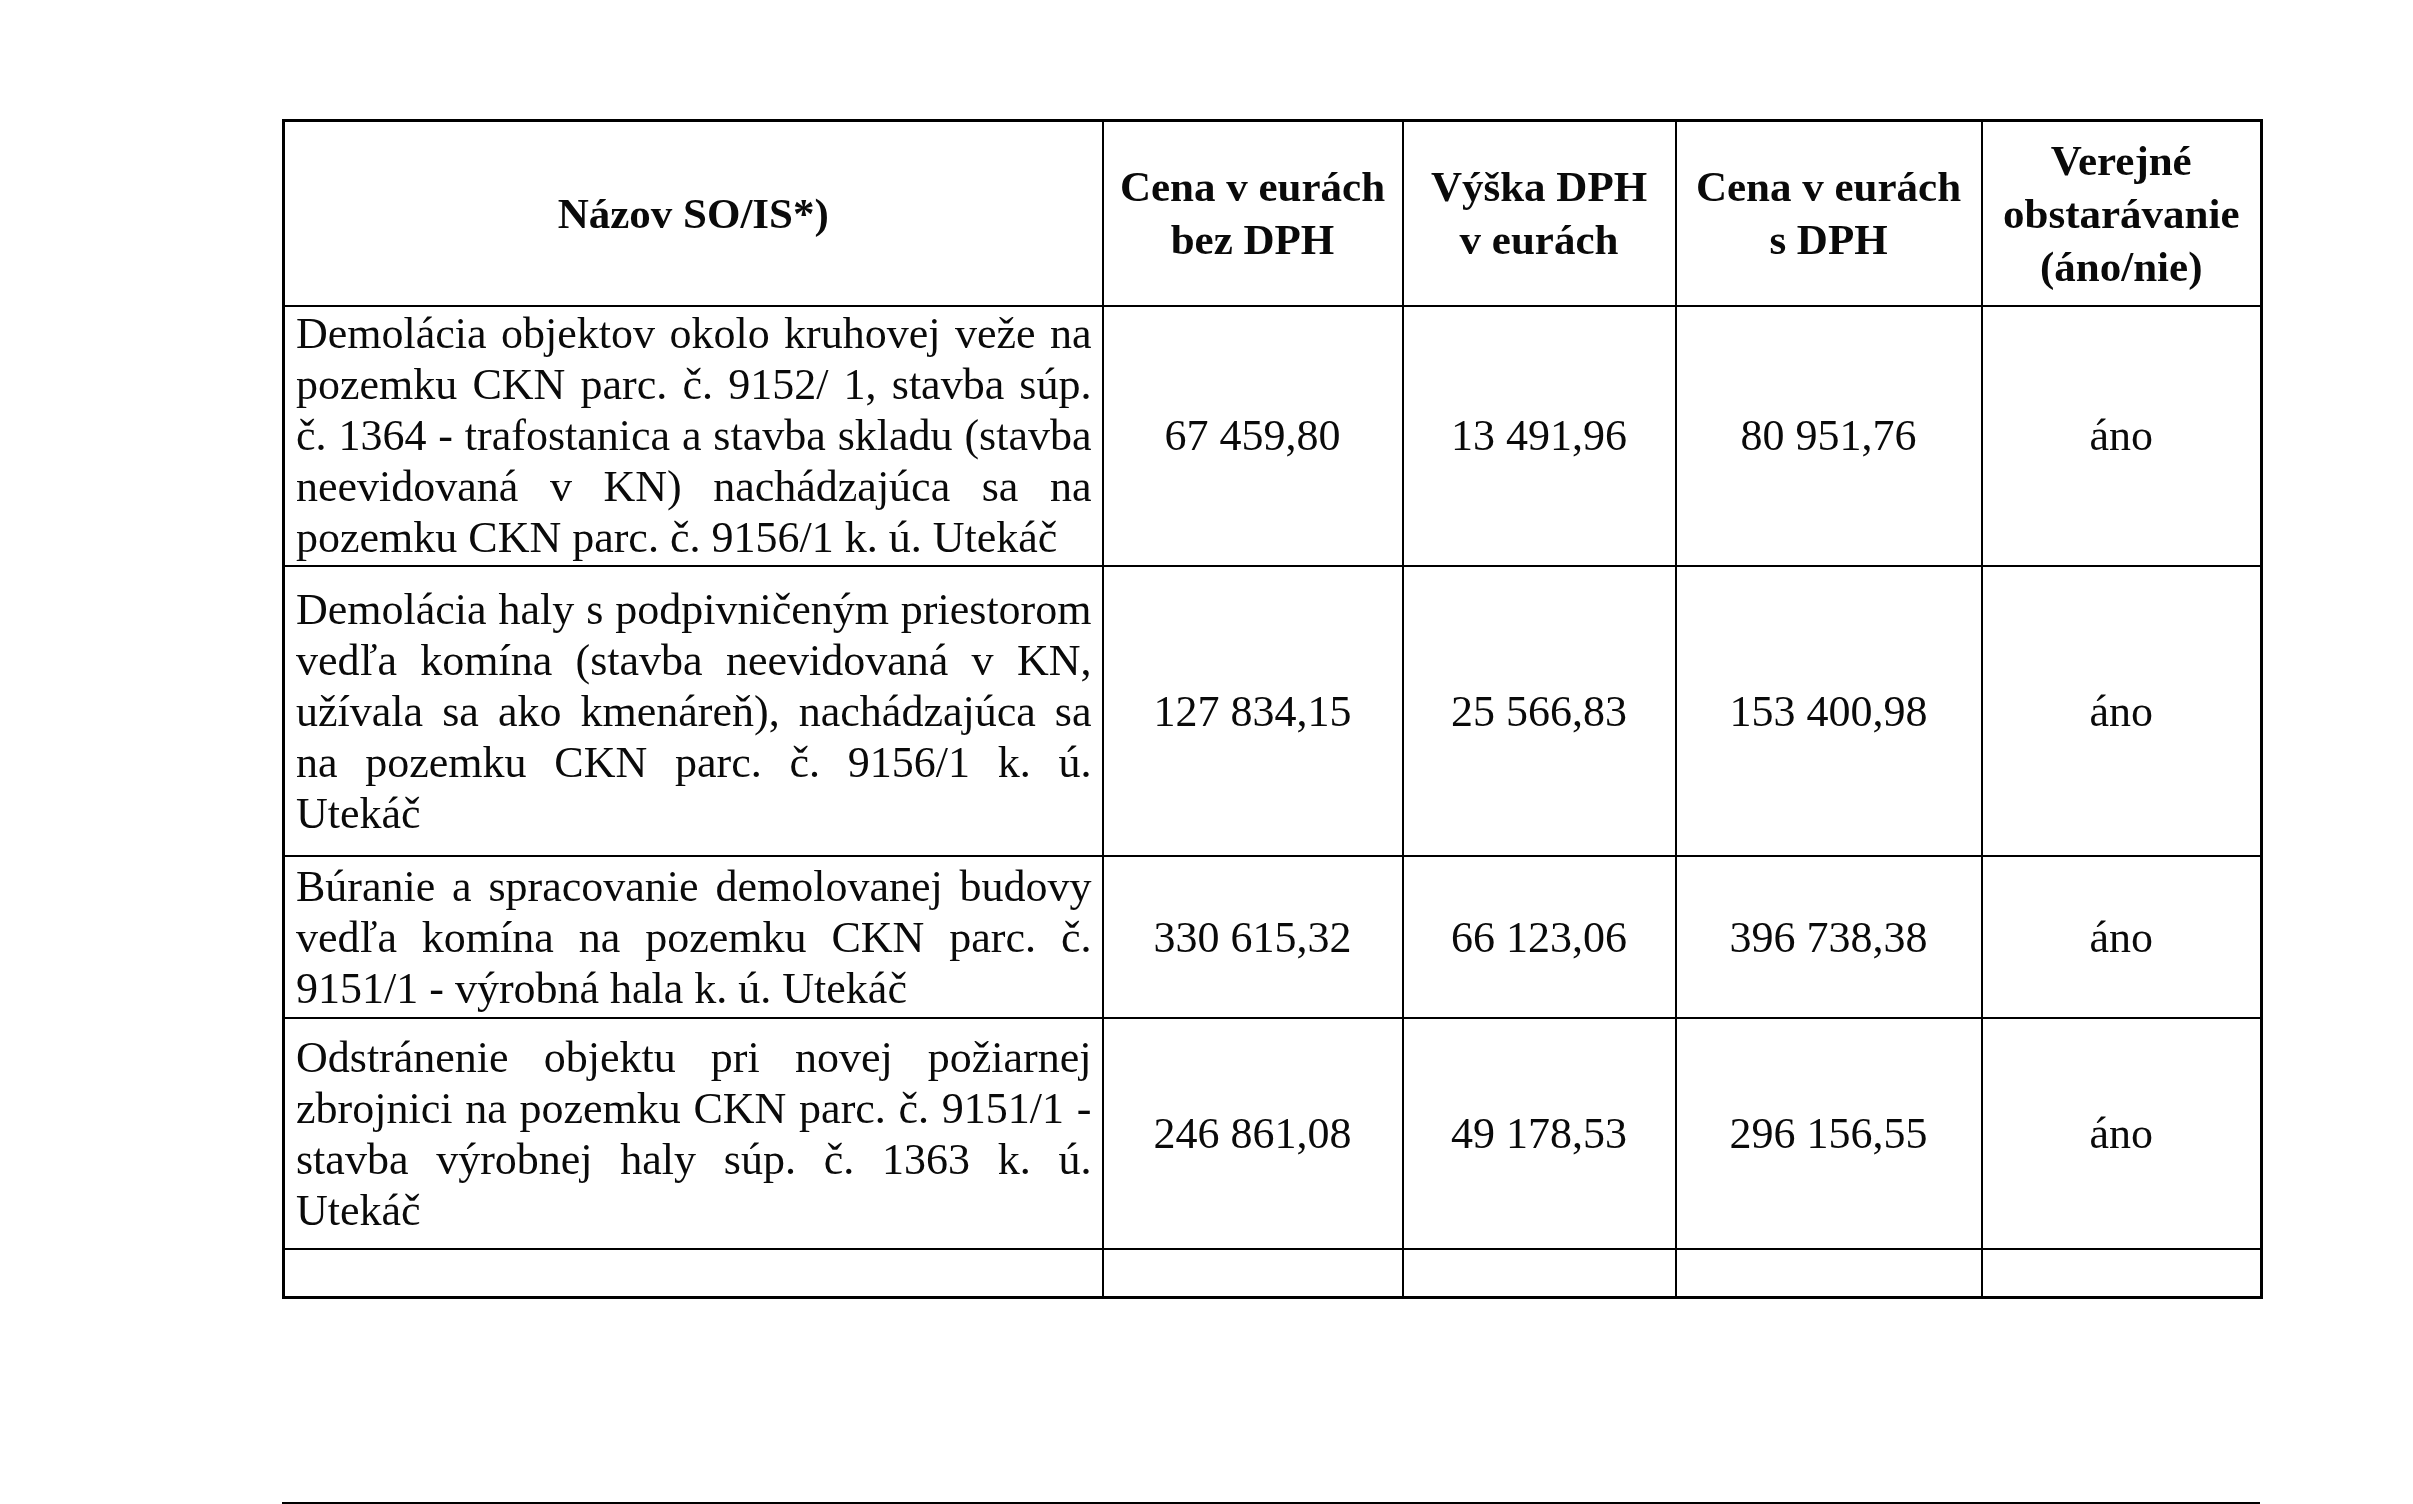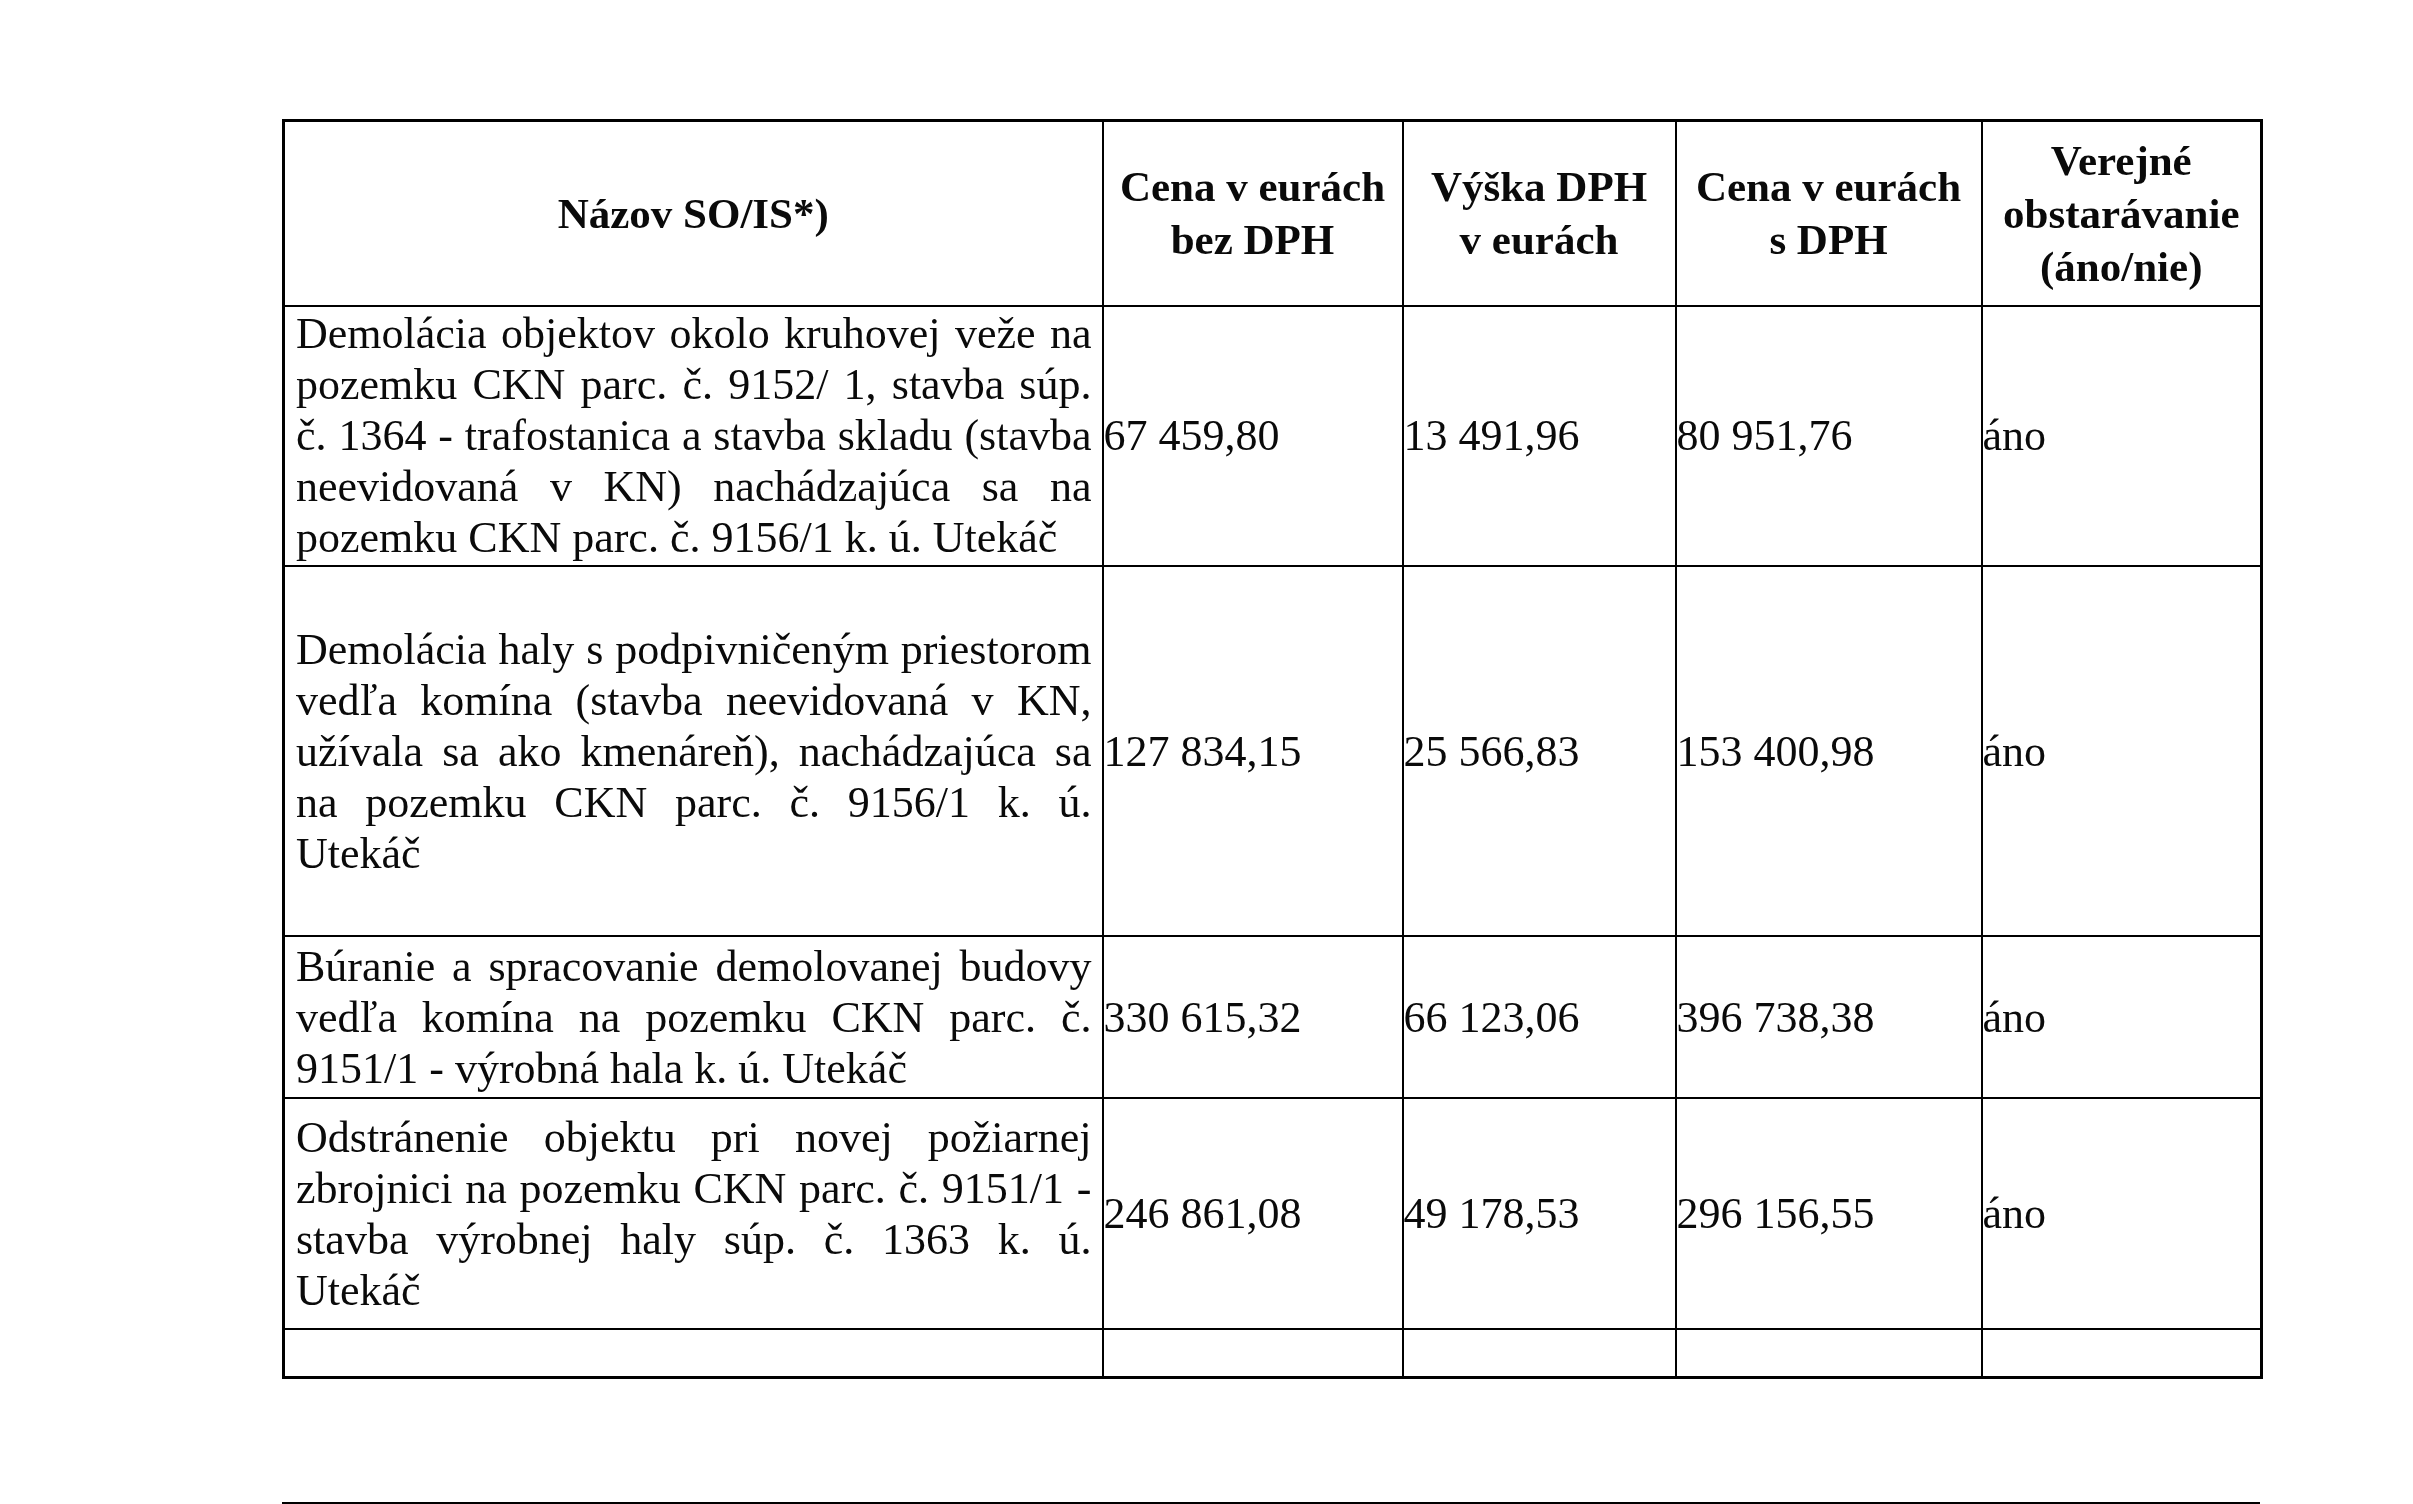--- a/index.html
+++ b/index.html
@@ -57,27 +57,28 @@
     white-space: pre-line;
     padding: 0;
   }
   td.cell-name {
     text-align: justify;
     text-justify: inter-word;
     vertical-align: middle;
     padding: 1.8px 10px 1.8px 11px;
   }
   td.cell-num, td.cell-yn {
+    text-align: center;
     vertical-align: middle;
     padding: 0;
     white-space: nowrap;
   }
   tr.r-head   { height: 185px; }
   tr.r0       { height: 240px; }
-  tr.r1       { height: 370px; }
+  tr.r1       { height: 290px; }
   tr.r2       { height: 162px; }
   tr.r3       { height: 231px; }
   tr.r4       { height: 211px; }
   tr.r-cutoff { height: 48px; }
   tr.r-cutoff td { padding: 0; }
   .bottom-cut-line {
     position: absolute;
     left: 282px;
     top: 1502px;
     width: 1978px;

